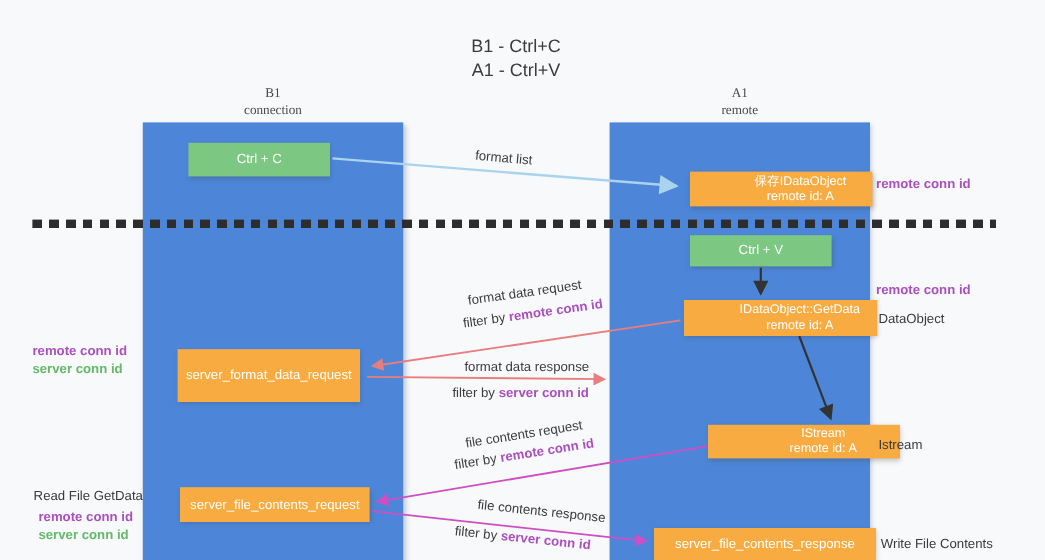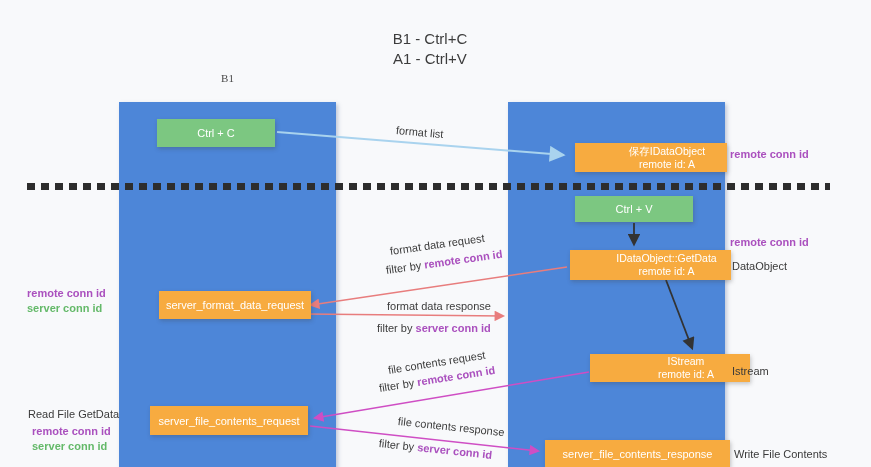--- a/index.html
+++ b/index.html
@@ -31,20 +31,25 @@
 
 <div class="stage">
 
   <div class="title">
     <div>B1 - Ctrl+C</div>
     <div>A1 - Ctrl+V</div>
   </div>
 
   <div class="colhdr" style="left:119px">
     <div>B1</div>
+    <div>connection</div>
+  </div>
+  <div class="colhdr" style="left:508px">
+    <div>A1</div>
+    <div>remote</div>
   </div>
 
   <div class="col" style="left:119px"></div>
   <div class="col" style="left:508px"></div>
 
   <div class="dash"></div>
 
   <svg class="overlay" viewBox="0 0 871 467">
     <defs>
       <marker id="ah-blue" viewBox="0 0 10 10" refX="9" refY="5" markerWidth="9" markerHeight="8" orient="auto-start-reverse">
@@ -80,21 +85,21 @@
 
   <div class="box green" style="left:575px;top:172px;width:118px;height:26px">
     <span>Ctrl + V</span>
   </div>
 
   <div class="box orange two" style="left:570px;top:226px;width:129px;height:30px">
     <span>IDataObject::GetData</span>
     <span>remote id: A</span>
   </div>
 
-  <div class="box orange" style="left:159px;top:267px;width:152px;height:28px">
+  <div class="box orange" style="left:148px;top:267px;width:152px;height:44px">
     <span>server_format_data_request</span>
   </div>
 
 
   <div class="box orange two" style="left:590px;top:330px;width:128px;height:28px">
     <span>IStream</span>
     <span>remote id: A</span>
   </div>
 
   <div class="box orange" style="left:150px;top:382px;width:158px;height:29px">

